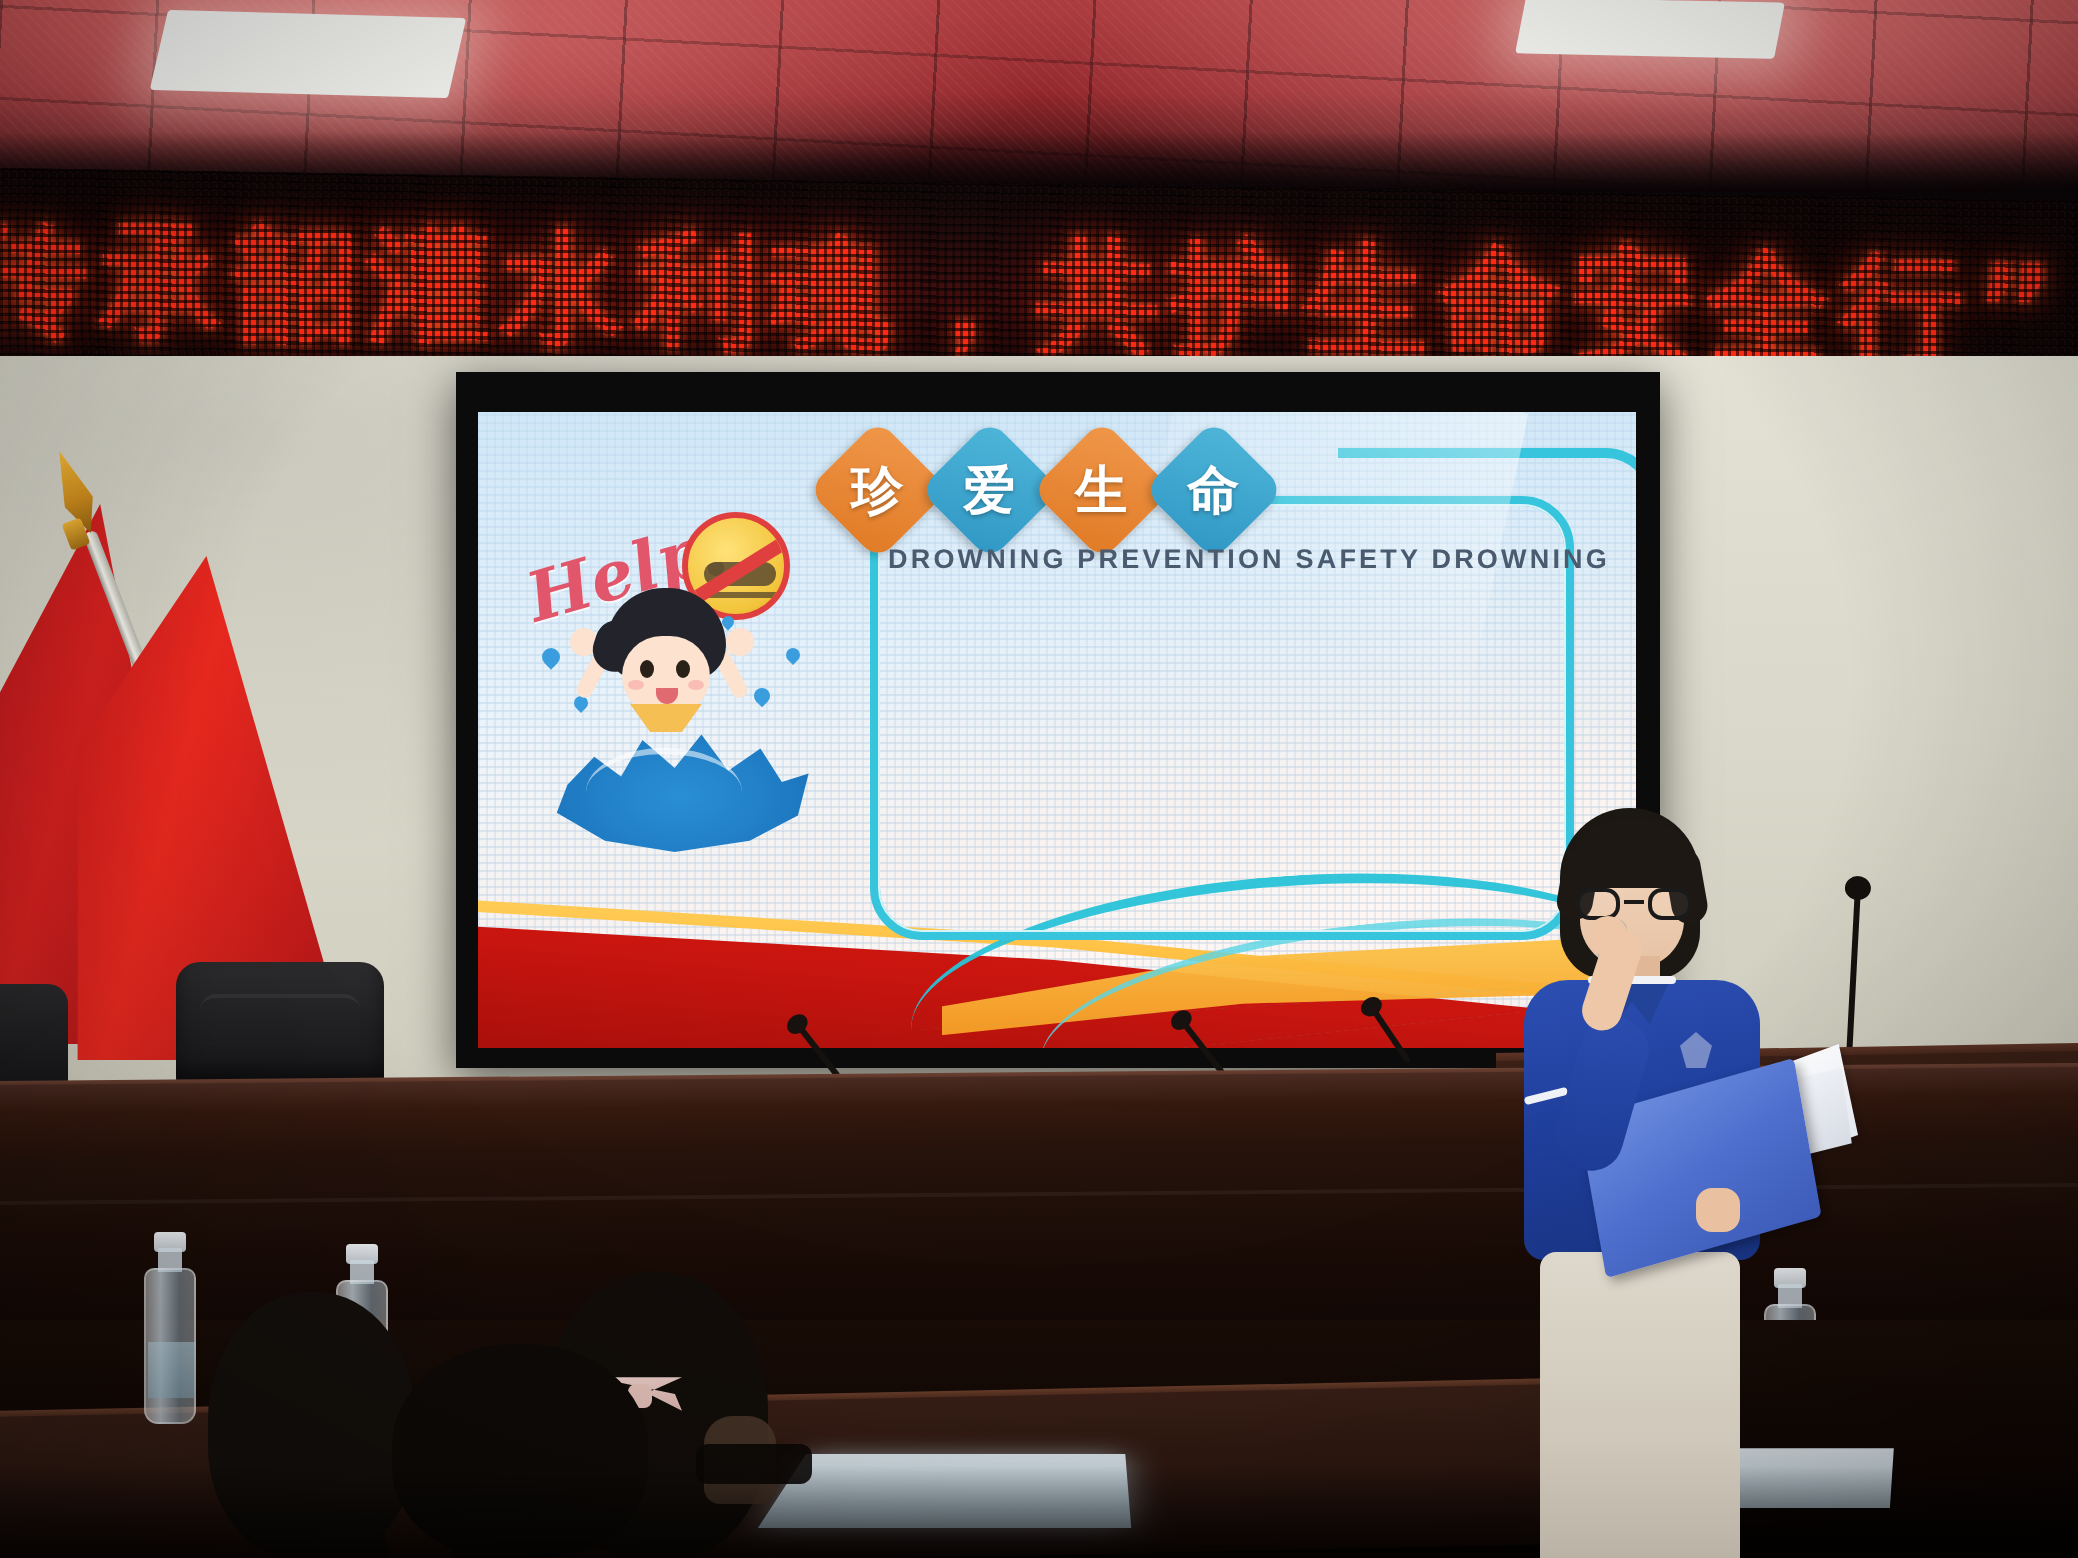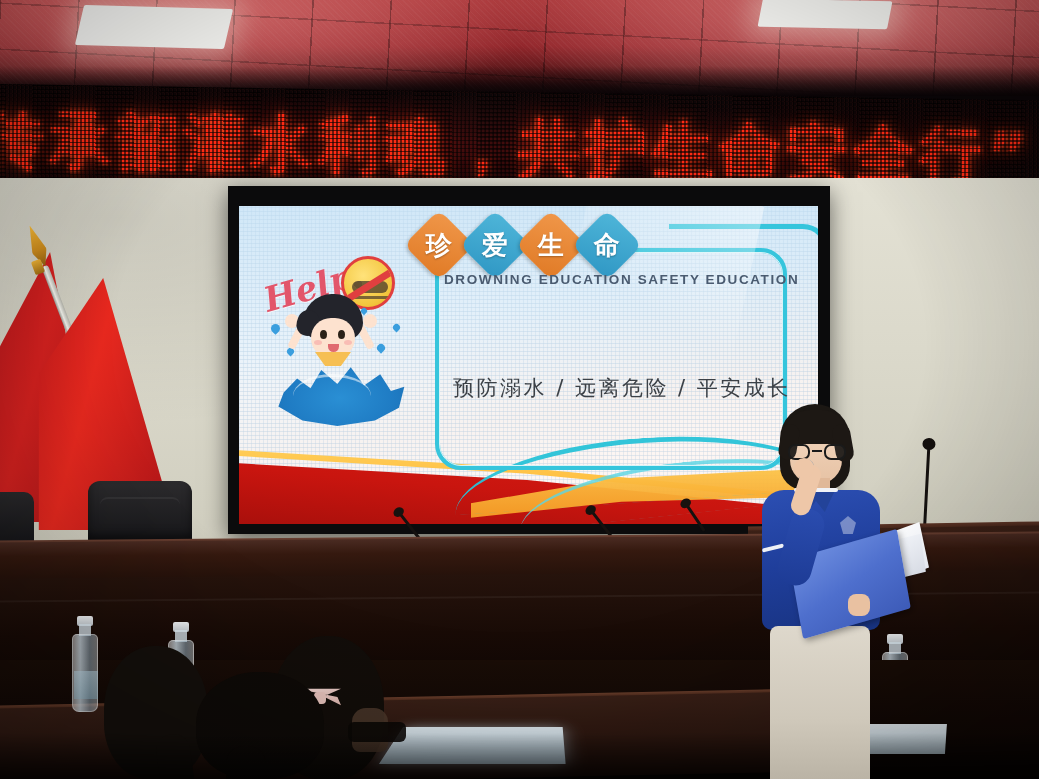--- a/index.html
+++ b/index.html
@@ -619,22 +619,21 @@
             <span>爱</span>
           </div>
         <div class="badge orange">
             <span>生</span>
           </div>
         <div class="badge blue">
             <span>命</span>
           </div>
       </div>
 
-      <div class="eng-sub">DROWNING EDUCATION SAFETY  EDUCATION</div>
-      <div class="cn-sub">预防溺水 / 远离危险 / 平安成长</div>
+      <div class="eng-sub">DROWNING PREVENTION SAFETY  DROWNING</div>
 
       <div class="screen-glare"></div>
     </div>
   </div>
 
   <div class="stage-mics">
     <div class="mic-s ms1"></div>
     <div class="mic-s ms2"></div>
     <div class="mic-s ms3"></div>
   </div>

